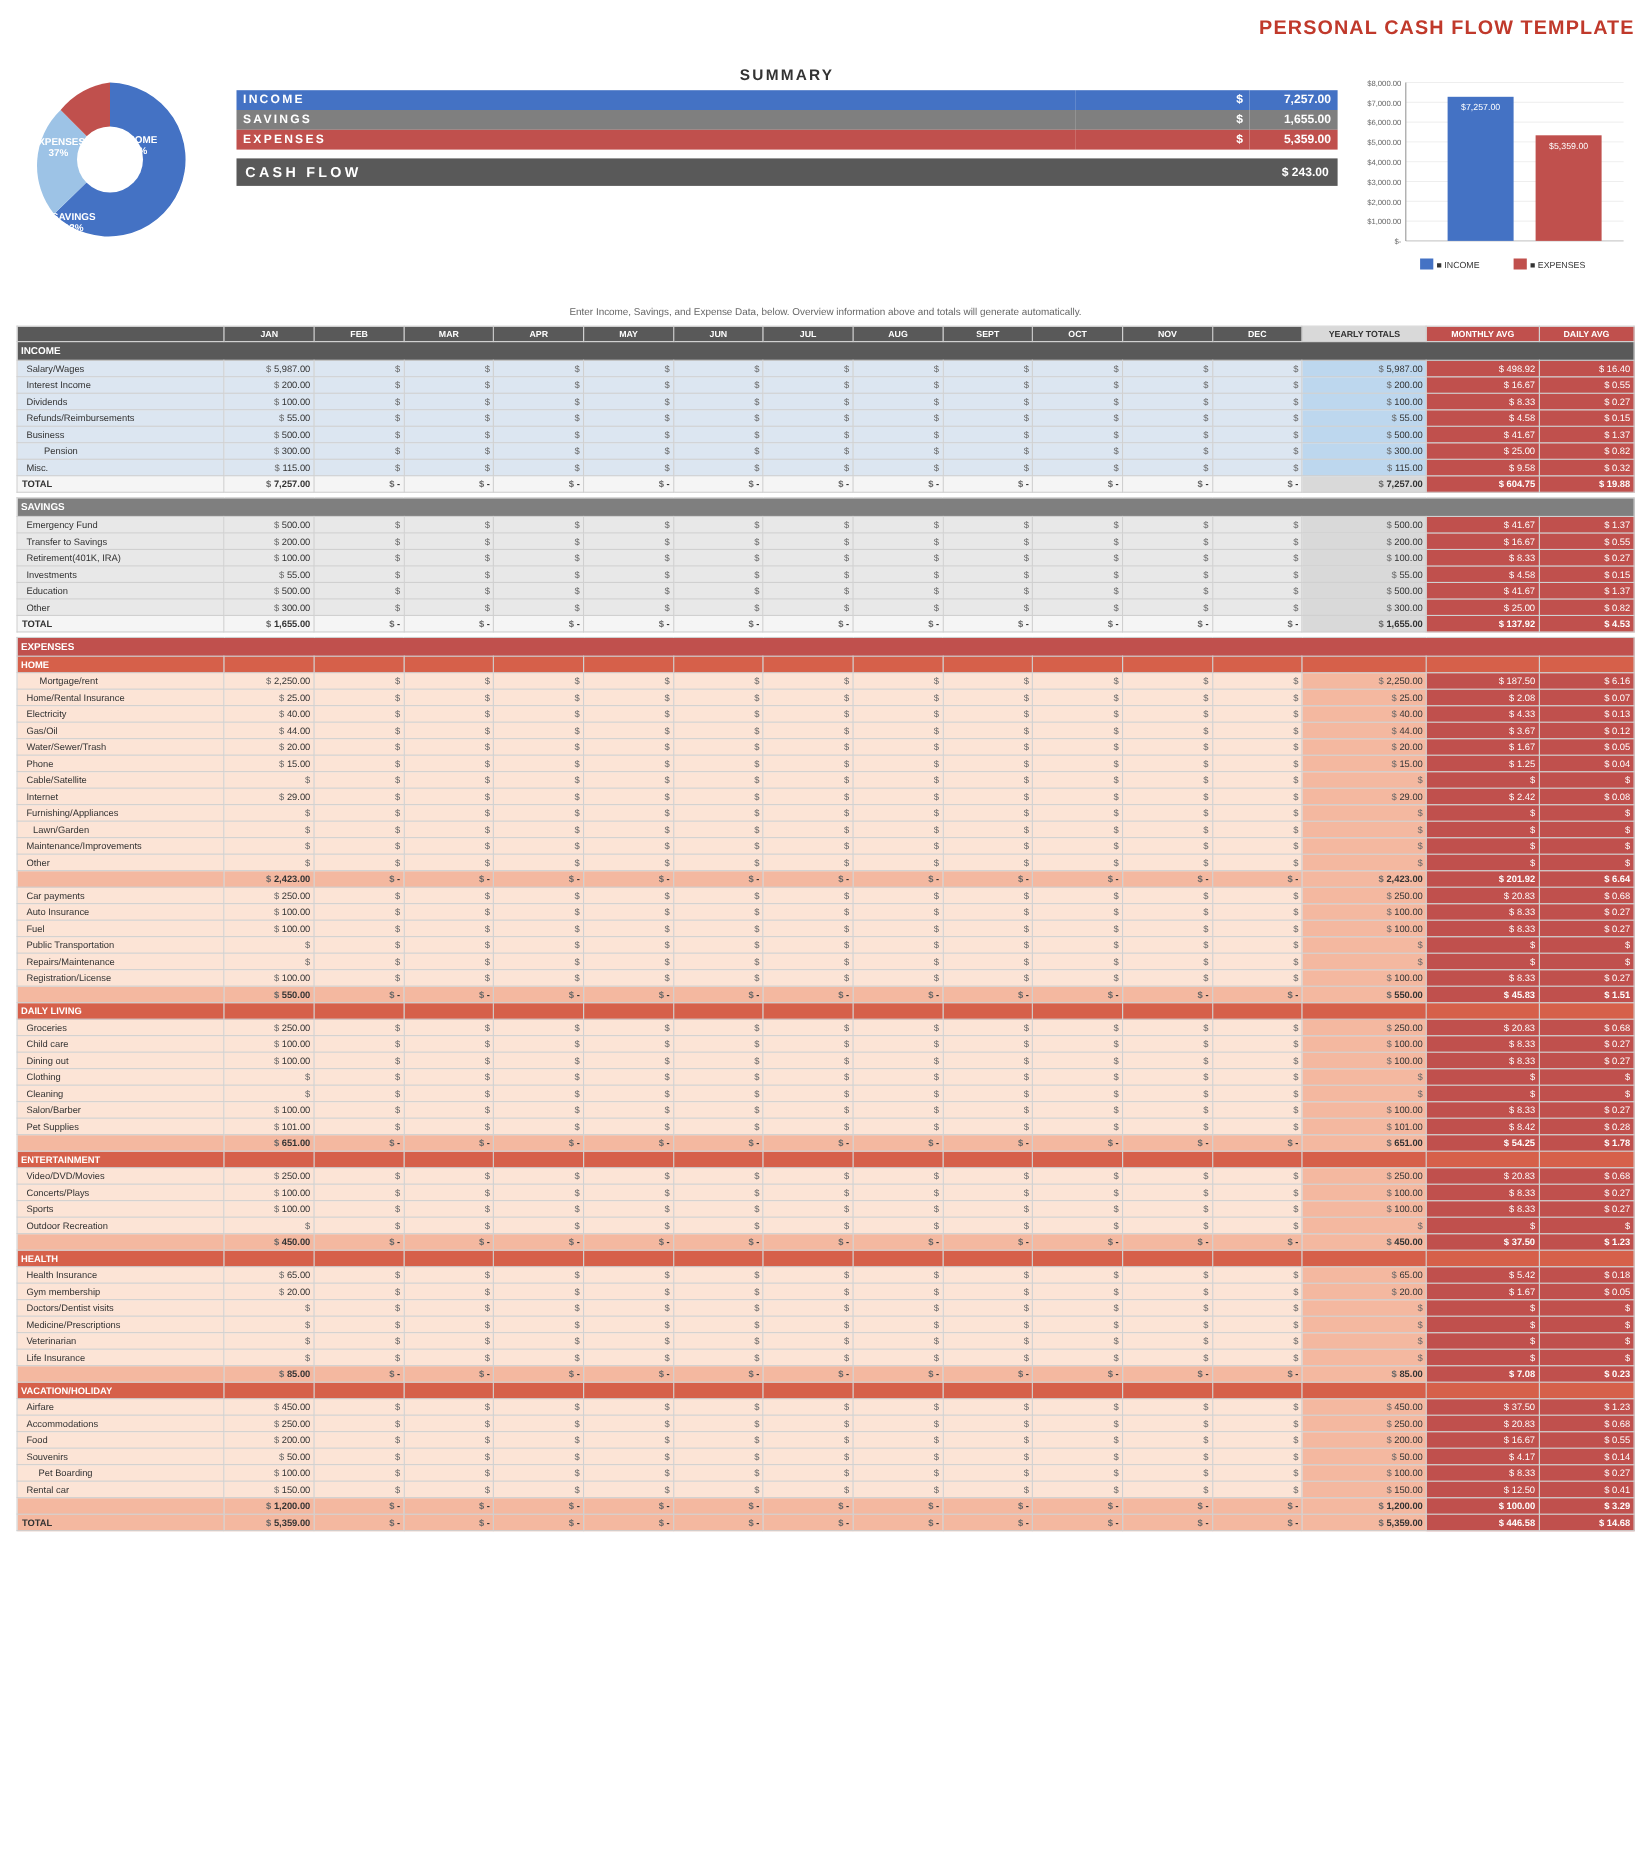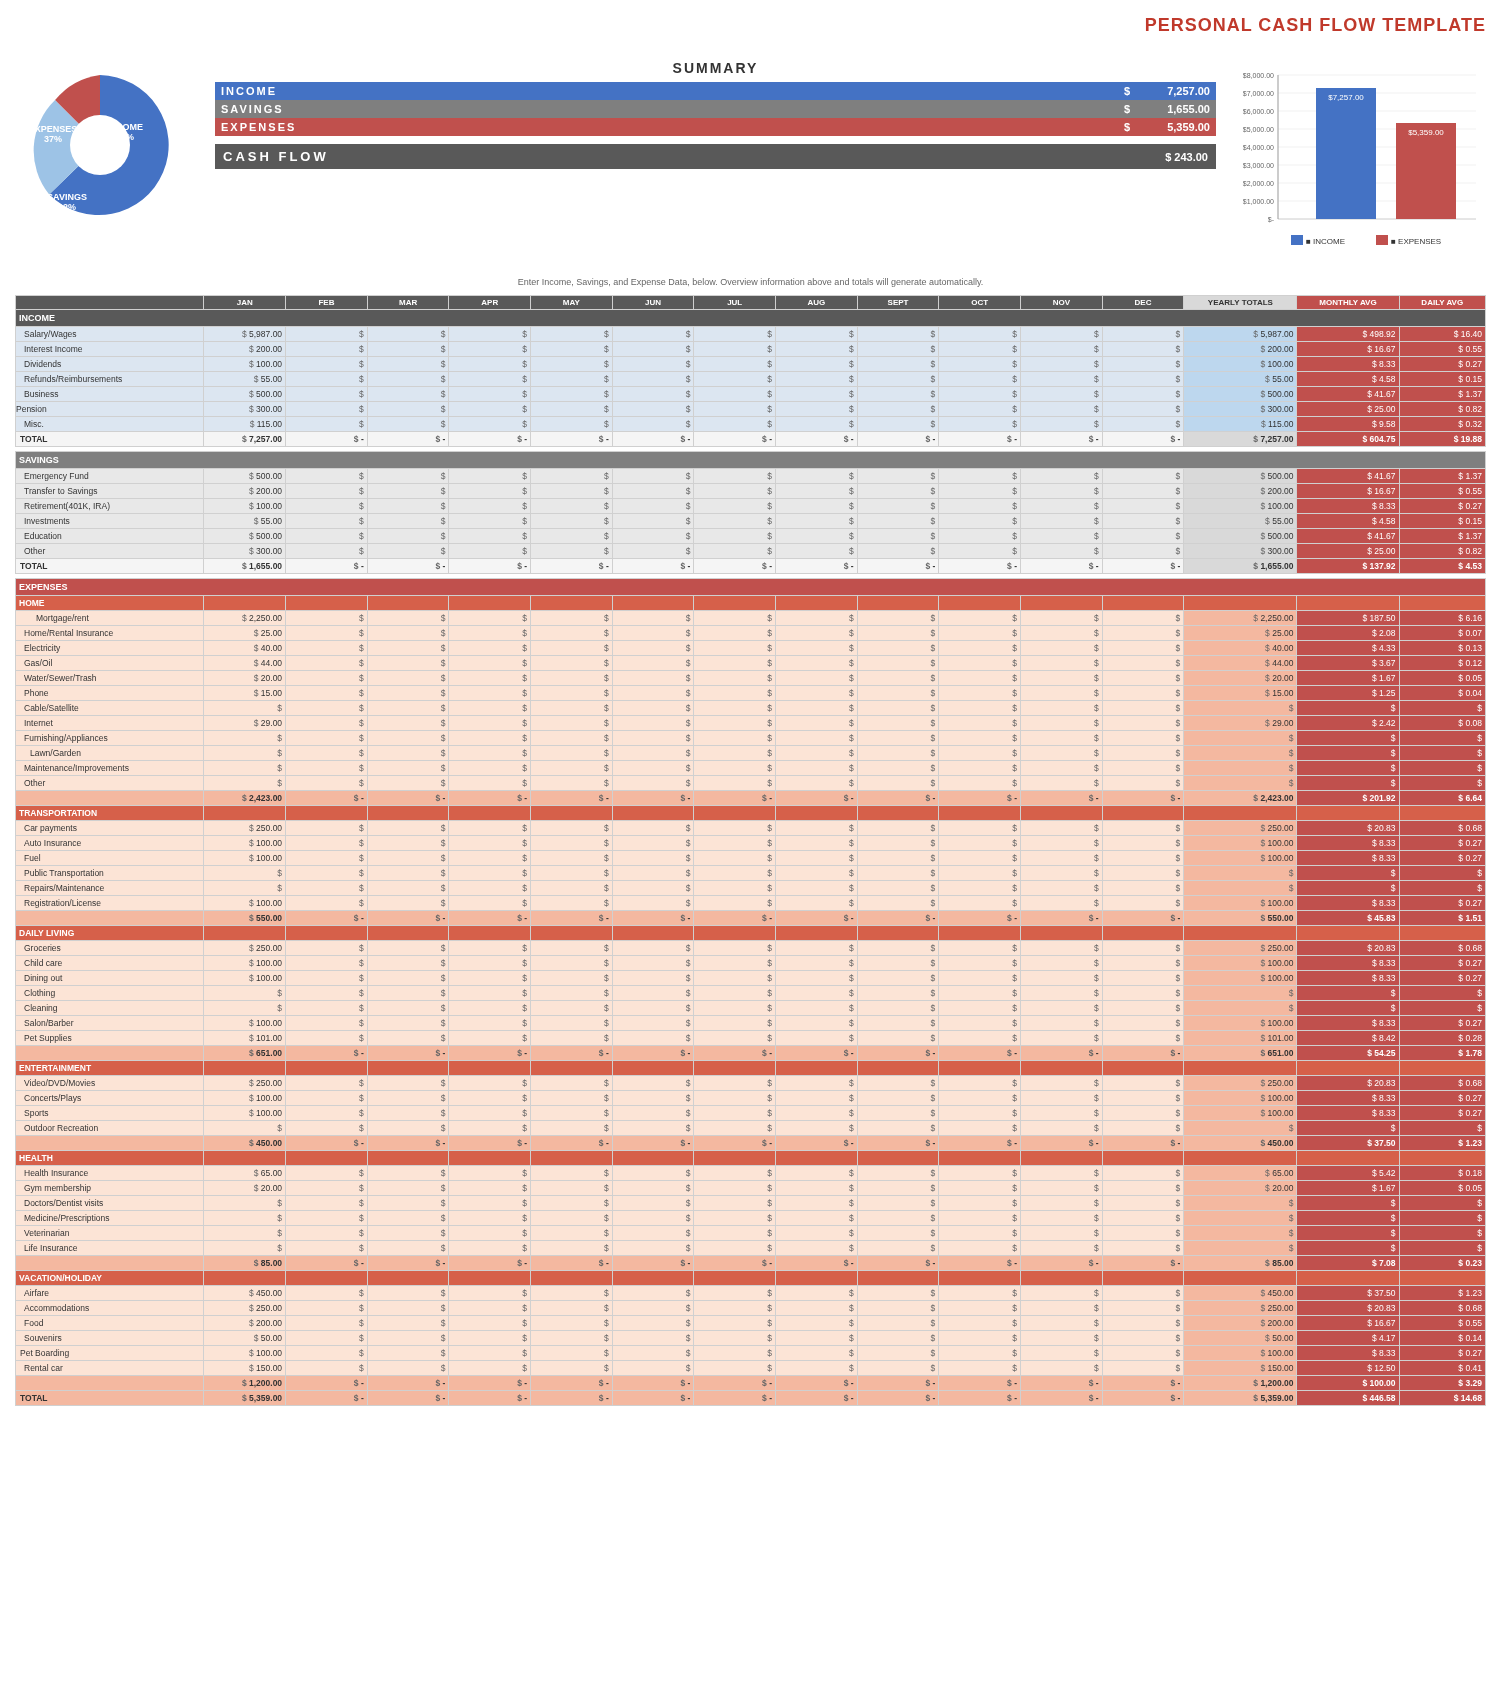--- a/index.html
+++ b/index.html
@@ -273,21 +273,21 @@
         <td class="money-cell income-row"><span class="dollar-sign">$ </span></td>
         <td class="money-cell income-row"><span class="dollar-sign">$ </span></td>
         <td class="money-cell income-row"><span class="dollar-sign">$ </span></td>
         <td class="money-cell income-row"><span class="dollar-sign">$ </span></td>
         <td class="money-cell income-row"><span class="dollar-sign">$ </span></td>
         <td class="money-cell yearly-col"><span class="dollar-sign">$ </span>500.00</td>
         <td class="money-cell avg-col" style="background:#c0504d;color:white;"><span>$ </span>41.67</td>
         <td class="money-cell avg-col" style="background:#c0504d;color:white;"><span>$ </span>1.37</td>
       </tr>
       <tr class="income-row">
-        <td class="income" style="padding-left:0;">Pension</td>
+        <td class="income" style="padding-left:24px;">Pension</td>
         <td class="money-cell income-row"><span class="dollar-sign">$ </span>300.00</td>
         <td class="money-cell income-row"><span class="dollar-sign">$ </span></td>
         <td class="money-cell income-row"><span class="dollar-sign">$ </span></td>
         <td class="money-cell income-row"><span class="dollar-sign">$ </span></td>
         <td class="money-cell income-row"><span class="dollar-sign">$ </span></td>
         <td class="money-cell income-row"><span class="dollar-sign">$ </span></td>
         <td class="money-cell income-row"><span class="dollar-sign">$ </span></td>
         <td class="money-cell income-row"><span class="dollar-sign">$ </span></td>
         <td class="money-cell income-row"><span class="dollar-sign">$ </span></td>
         <td class="money-cell income-row"><span class="dollar-sign">$ </span></td>
@@ -716,38 +716,20 @@
         <td class="money-cell" style="font-weight:bold;background:#f4b8a0;"><span class="dollar-sign">$ </span>-</td>
         <td class="money-cell" style="font-weight:bold;background:#f4b8a0;"><span class="dollar-sign">$ </span>-</td>
         <td class="money-cell" style="font-weight:bold;background:#f4b8a0;"><span class="dollar-sign">$ </span>-</td>
         <td class="money-cell" style="font-weight:bold;background:#f4b8a0;"><span class="dollar-sign">$ </span>-</td>
         <td class="money-cell" style="font-weight:bold;background:#f4b8a0;"><span class="dollar-sign">$ </span>-</td>
         <td class="money-cell" style="font-weight:bold;background:#f4b8a0;"><span class="dollar-sign">$ </span>-</td>
         <td class="money-cell" style="font-weight:bold;background:#f4b8a0;"><span class="dollar-sign">$ </span>2,423.00</td>
         <td class="money-cell" style="font-weight:bold;background:#c0504d;color:white;"><span>$ </span>201.92</td>
         <td class="money-cell" style="font-weight:bold;background:#c0504d;color:white;"><span>$ </span>6.64</td>
       </tr>
-      <tr class="subsection-header">
-    <td><strong>TRANSPORTATION</strong></td>
-    <td></td>
-        <td></td>
-        <td></td>
-        <td></td>
-        <td></td>
-        <td></td>
-        <td></td>
-        <td></td>
-        <td></td>
-        <td></td>
-        <td></td>
-        <td></td>
-        <td></td>
-        <td></td>
-        <td></td>
-  </tr>
       <tr class="expense-row">
         <td class="expense" style="padding-left:8px;">Car payments</td>
         <td class="money-cell expense-row"><span class="dollar-sign">$ </span>250.00</td>
         <td class="money-cell expense-row"><span class="dollar-sign">$ </span></td>
         <td class="money-cell expense-row"><span class="dollar-sign">$ </span></td>
         <td class="money-cell expense-row"><span class="dollar-sign">$ </span></td>
         <td class="money-cell expense-row"><span class="dollar-sign">$ </span></td>
         <td class="money-cell expense-row"><span class="dollar-sign">$ </span></td>
         <td class="money-cell expense-row"><span class="dollar-sign">$ </span></td>
         <td class="money-cell expense-row"><span class="dollar-sign">$ </span></td>
@@ -1365,21 +1347,21 @@
         <td class="money-cell expense-row"><span class="dollar-sign">$ </span></td>
         <td class="money-cell expense-row"><span class="dollar-sign">$ </span></td>
         <td class="money-cell expense-row"><span class="dollar-sign">$ </span></td>
         <td class="money-cell expense-row"><span class="dollar-sign">$ </span></td>
         <td class="money-cell expense-row"><span class="dollar-sign">$ </span></td>
         <td class="money-cell yearly-col"><span class="dollar-sign">$ </span>50.00</td>
         <td class="money-cell avg-col" style="background:#c0504d;color:white;"><span>$ </span>4.17</td>
         <td class="money-cell avg-col" style="background:#c0504d;color:white;"><span>$ </span>0.14</td>
       </tr>
       <tr class="expense-row">
-        <td class="expense" style="padding-left:4px;">Pet Boarding</td>
+        <td class="expense" style="padding-left:19px;">Pet Boarding</td>
         <td class="money-cell expense-row"><span class="dollar-sign">$ </span>100.00</td>
         <td class="money-cell expense-row"><span class="dollar-sign">$ </span></td>
         <td class="money-cell expense-row"><span class="dollar-sign">$ </span></td>
         <td class="money-cell expense-row"><span class="dollar-sign">$ </span></td>
         <td class="money-cell expense-row"><span class="dollar-sign">$ </span></td>
         <td class="money-cell expense-row"><span class="dollar-sign">$ </span></td>
         <td class="money-cell expense-row"><span class="dollar-sign">$ </span></td>
         <td class="money-cell expense-row"><span class="dollar-sign">$ </span></td>
         <td class="money-cell expense-row"><span class="dollar-sign">$ </span></td>
         <td class="money-cell expense-row"><span class="dollar-sign">$ </span></td>

